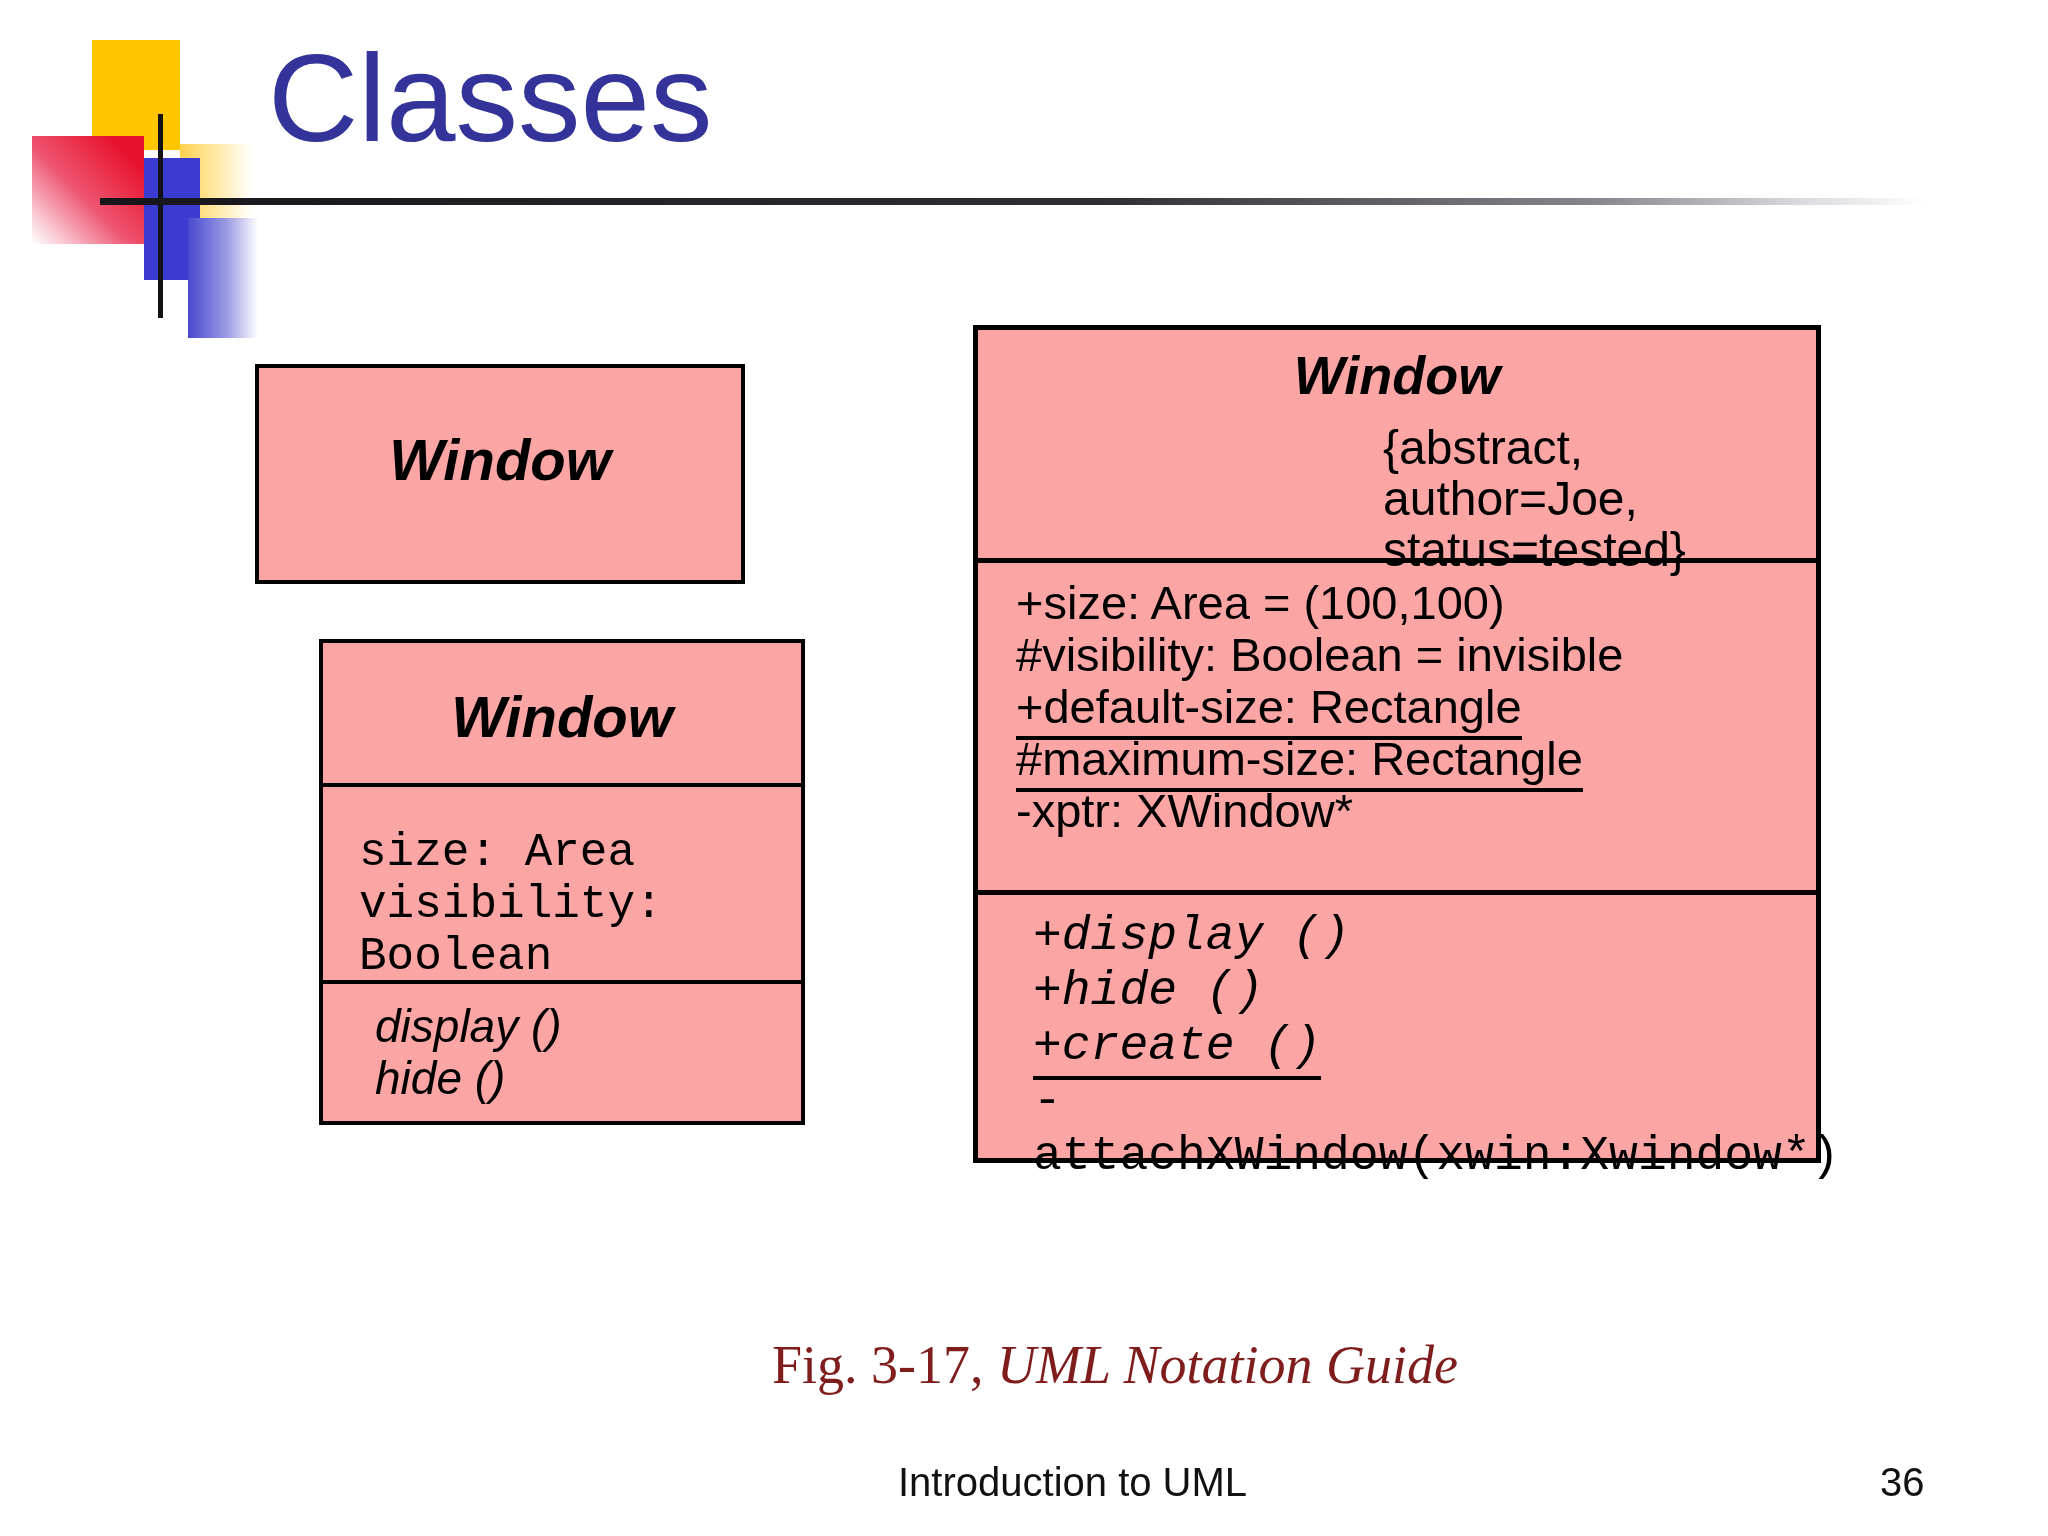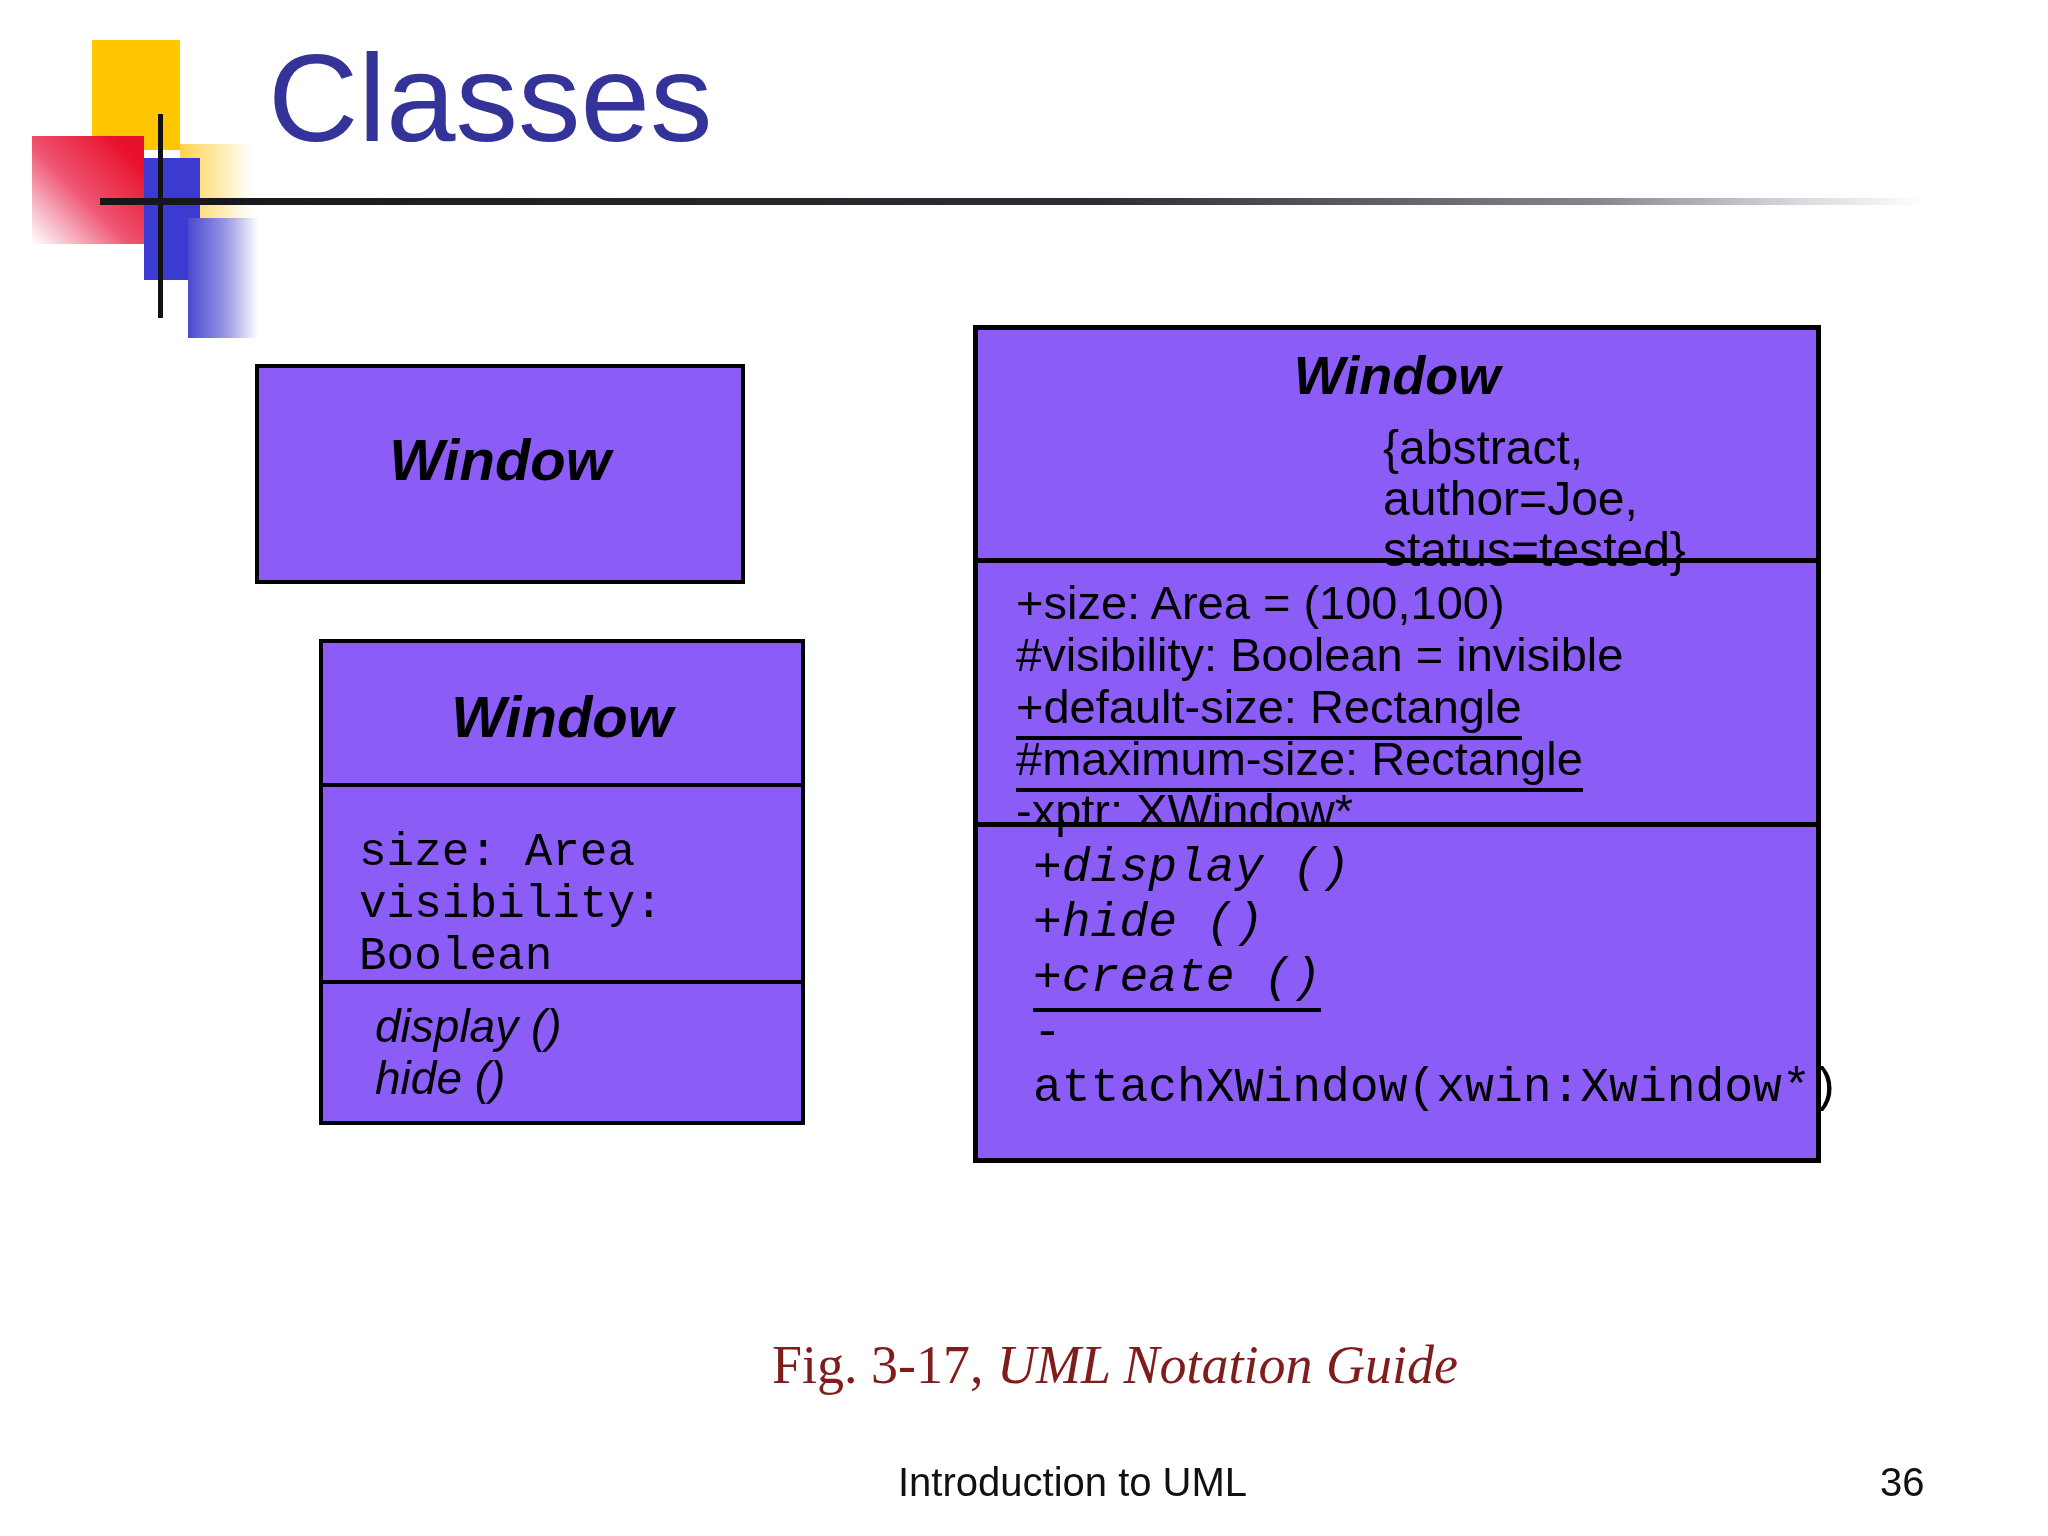--- a/index.html
+++ b/index.html
@@ -17,40 +17,40 @@
   .deco-blue{position:absolute;left:144px;top:158px;width:56px;height:122px;background:#3B3BD1;}
   .deco-blue-fade{position:absolute;left:188px;top:218px;width:70px;height:120px;
     background:linear-gradient(to right,#4949CF 0%,#9A9AE4 55%,rgba(255,255,255,0) 100%);}
   .vrule{position:absolute;left:158px;top:114px;width:5px;height:204px;background:#121214;}
   .hrule{position:absolute;left:100px;top:198px;width:1825px;height:7px;
     background:linear-gradient(to right,#16161a 0%,#2e2e34 55%,#86868e 82%,#d8d8de 93%,rgba(255,255,255,0) 100%);}
   
   .title{position:absolute;left:256px;top:14px;margin:12px;font-size:125px;font-weight:normal;
     color:#333399;letter-spacing:0;}
   
-  .uml-box{position:absolute;box-sizing:border-box;border:4px solid #000;background:#8b5cf6;}
+  .uml-box{position:absolute;box-sizing:border-box;border:4px solid #000;background:#fca5a5;}
   .cls-name{font-weight:bold;font-style:italic;}
   
   .box1{left:255px;top:364px;width:490px;height:220px;}
   .box1 .cls-name{text-align:center;padding-top:58px;font-size:58px;}
   
   .box2{left:319px;top:639px;width:486px;height:486px;display:flex;flex-direction:column;}
   .b2-title{height:140px;}
   .b2-title .cls-name{text-align:center;padding-top:40px;font-size:58px;}
   .b2-attrs{height:197px;border-top:4px solid #000;box-sizing:border-box;
     font-size:46px;line-height:52px;padding:40px 0 0 36px;font-family:Liberation Mono, monospace;}
   .b2-ops{flex:1;border-top:4px solid #000;box-sizing:border-box;
     font-size:46px;line-height:52px;font-style:italic;padding:16px 0 0 52px;}
   
   .box3{left:973px;top:325px;width:848px;height:838px;border-width:5px;
     display:flex;flex-direction:column;}
   .b3-head{height:228px;box-sizing:border-box;}
   .b3-head .cls-name{text-align:center;font-size:54px;padding-top:14px;}
   .b3-tags{font-size:48px;line-height:51px;margin-left:405px;margin-top:16px;}
-  .b3-attrs{height:264px;border-top:5px solid #000;box-sizing:border-box;
+  .b3-attrs{height:332px;border-top:5px solid #000;box-sizing:border-box;
     font-size:47px;line-height:52px;padding:14px 0 0 38px;}
   .b3-attrs > div{height:52px;}
   .b3-ops{flex:1;border-top:5px solid #000;box-sizing:border-box;
     font-size:48px;line-height:55px;padding:14px 0 0 55px;font-family:Liberation Mono, monospace;}
   .b3-ops > div{height:55px;}
   .it{font-style:italic;}
   .u{display:inline-block;line-height:1.02;border-bottom:4px solid #000;padding-bottom:5px;}
   
   .caption{position:absolute;left:772px;top:1334px;font-size:54px;color:#7f1d1d;white-space:nowrap;font-family:Liberation Serif, serif;}
   .footer{position:absolute;left:898px;top:1460px;font-size:40px;color:#111;}

